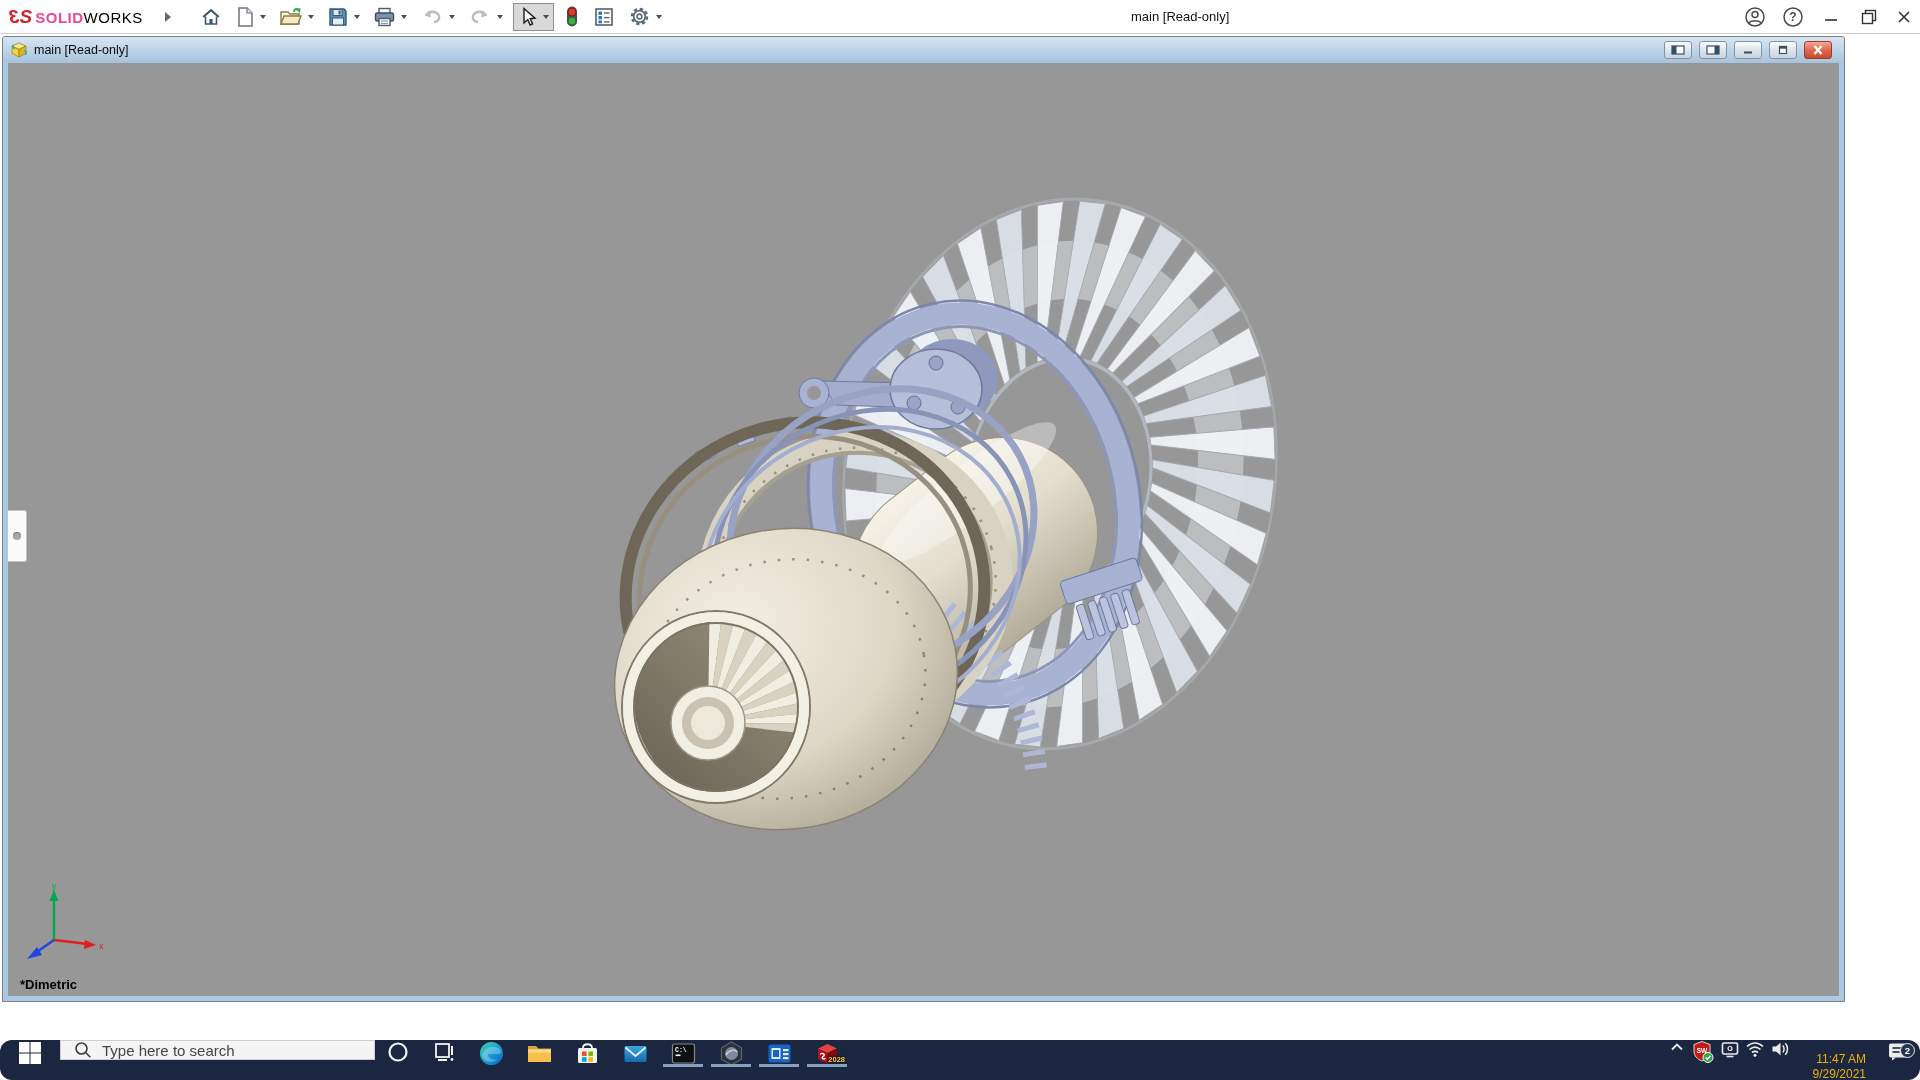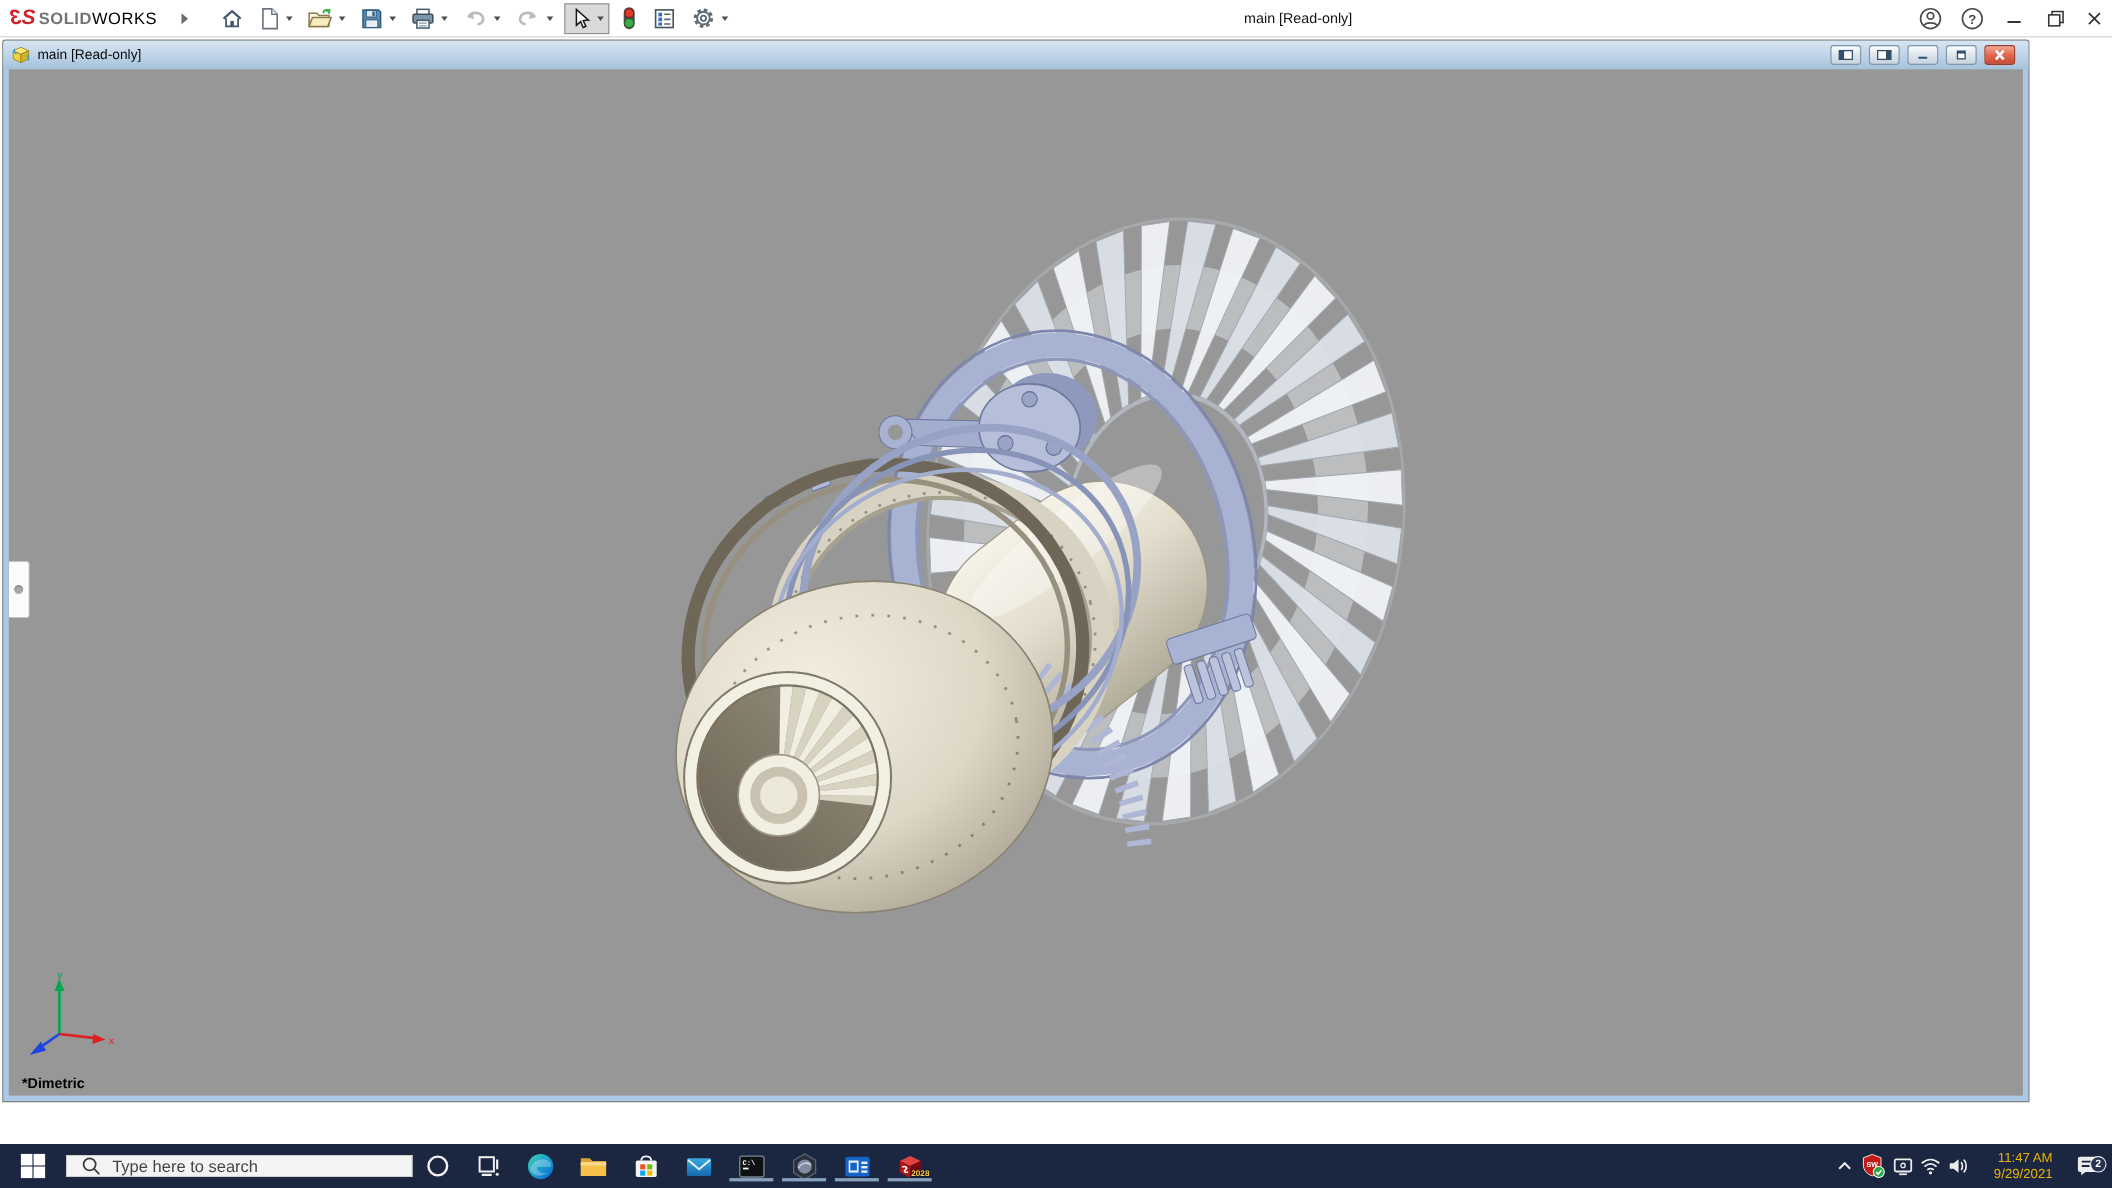--- a/index.html
+++ b/index.html
@@ -5,21 +5,21 @@
   * { margin:0; padding:0; box-sizing:border-box; }
   html,body { width:1920px; height:1080px; overflow:hidden;
     font-family:"Liberation Sans", sans-serif; background:#ffffff; }
 
   
   .appbar { position:absolute; left:0; top:0; width:1920px; height:34px;
     background:#ffffff; border-bottom:1px solid #cfcfcf; display:flex; align-items:center; }
   .brand { display:flex; align-items:baseline; padding-left:10px; cursor:default; }
   .brand .mk { color:#d1232a; font-weight:bold; font-style:italic; font-size:19px; letter-spacing:-1px; }
   .brand .mk .flip { display:inline-block; transform:scaleX(-1); }
-  .brand .nb { color:#737373; font-weight:bold; font-size:15px; letter-spacing:.5px; margin-left:4px; }
+  .brand .nb { color:#ec4899; font-weight:bold; font-size:15px; letter-spacing:.5px; margin-left:4px; }
   .brand .nl { color:#000000; font-weight:normal; font-size:15px; letter-spacing:.5px; }
   .flyout { width:0; height:0; border-left:6px solid #6b6b6b; border-top:5px solid transparent;
     border-bottom:5px solid transparent; margin:0 0 0 22px; }
   .tbgroup { display:flex; align-items:center; margin-left:26px; height:34px; }
   .tb-item { display:flex; align-items:center; margin-right:7px; padding:2px 3px; border-radius:2px; }
   .tb-item svg { display:block; }
   .dd { width:0; height:0; border-top:4px solid #4d4d4d; border-left:3.5px solid transparent;
     border-right:3.5px solid transparent; margin-left:5px; }
   .tb-sel { display:flex; align-items:center; background:#d9d9d9; border:1px solid #8f8f8f;
     padding:2px 4px; margin-right:7px; }
@@ -48,21 +48,21 @@
     border:1px solid #c4c4c4; border-left:none; border-radius:0 3px 3px 0;
     display:flex; align-items:center; justify-content:center; }
   .panel-tab .dot { width:8px; height:8px; border-radius:50%; background:#a8a8a8;
     box-shadow:inset 0 1px 1px rgba(0,0,0,.35); }
 
   .triad { position:absolute; left:8px; bottom:22px; }
   .view-label { position:absolute; left:12px; bottom:4px; font-size:13px; font-weight:bold; color:#000000; }
 
   
   .taskbar { position:absolute; left:0; bottom:0; width:1920px; height:40px; background:#1b2740;
-    display:flex; align-items:center; }
+    display:flex; align-items:flex-start;border-radius:12px; }
   .tb-start { width:60px; display:flex; align-items:center; justify-content:center; }
   .tb-search { width:315px; background:#f4f4f4; border:1px solid #d0d0d0; display:flex; align-items:center; }
   .tb-search .mag { margin:0 10px 0 13px; display:flex; }
   .tb-search .ph { font-size:15px; color:#454545; }
   .tb-cell { width:46px; display:flex; align-items:center; justify-content:center; position:relative; }
   .tb-cell.app { width:48px; }
   .run-ind { position:absolute; bottom:0; left:4px; width:40px; height:3px; background:#86a0bd; }
   .tb-spacer { flex:1; }
   .tray-cell { width:25px; display:flex; align-items:center; justify-content:center; position:relative; }
   .tray-cell.wide { width:28px; }

